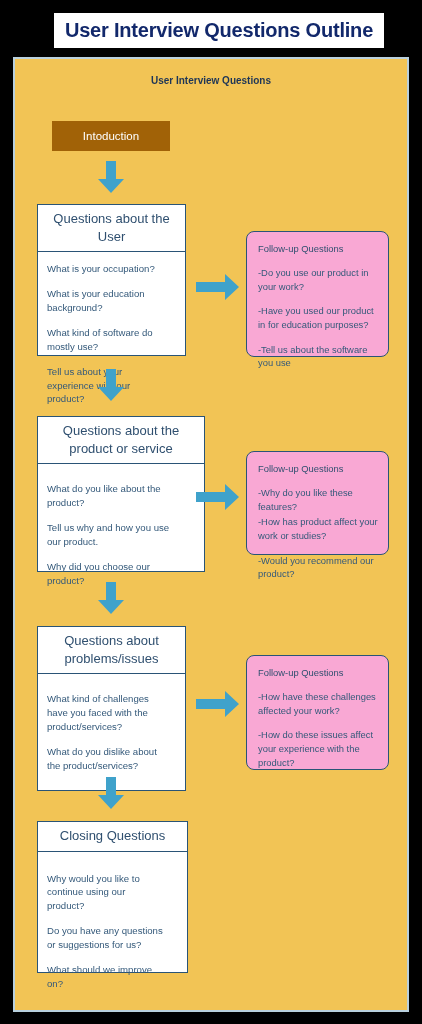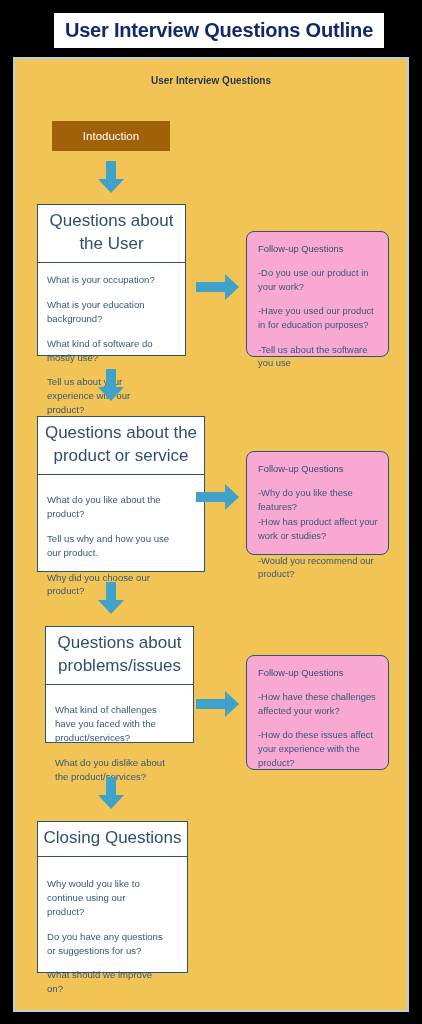--- a/index.html
+++ b/index.html
@@ -79,21 +79,21 @@
   .card {
     position: absolute;
     background: #ffffff;
     border: 1.6px solid #2a5476;
     box-sizing: border-box;
   }
   .card-head {
     border-bottom: 1.6px solid #2a5476;
     text-align: center;
     color: #2f4f6f;
-    font-size: 17px;
+    font-size: 13px;
     padding: 5px 4px 6px 4px;
     line-height: 1.35;
   }
   .card-body {
     padding: 10px 22px 8px 9px;
     color: #34597a;
     font-size: 9.6px;
     line-height: 1.45;
   }
   .card-body .q {
@@ -208,21 +208,21 @@
     <div class="fu-item">-How has product affect your work or studies?</div>
     <div class="fu-item">-Would you recommend our product?</div>
   </div>
 
   <div class="arrow-down" style="left:83px; top:523px;">
     <svg class="arrow-svg" viewBox="0 0 26 32" preserveAspectRatio="none" aria-hidden="true">
       <polygon points="8,0 18,0 18,18 26,18 13,32 0,18 8,18" fill="#3fa2cb"></polygon>
     </svg>
   </div>
 
-  <div class="card" style="left:22px; top:567px; width:149px; height:117px;margin-left:8px;">
+  <div class="card" style="left:22px; top:567px; width:149px; height:165px;">
     <div class="card-head">Questions about problems/issues</div>
     <div class="card-body" style="padding-top:18px;">
       <p class="q">What kind of challenges have you faced with the product/services?</p>
       <p class="q">What do you dislike about the product/services?</p>
     </div>
   </div>
 
   <div class="arrow-right" style="left:181px; top:632px;">
     <svg class="arrow-svg" viewBox="0 0 43 26" preserveAspectRatio="none" aria-hidden="true">
       <polygon points="0,8 29,8 29,0 43,13 29,26 29,18 0,18" fill="#3fa2cb"></polygon>

